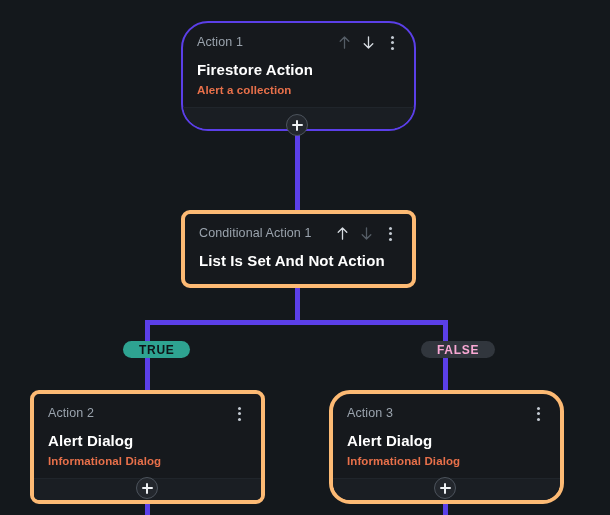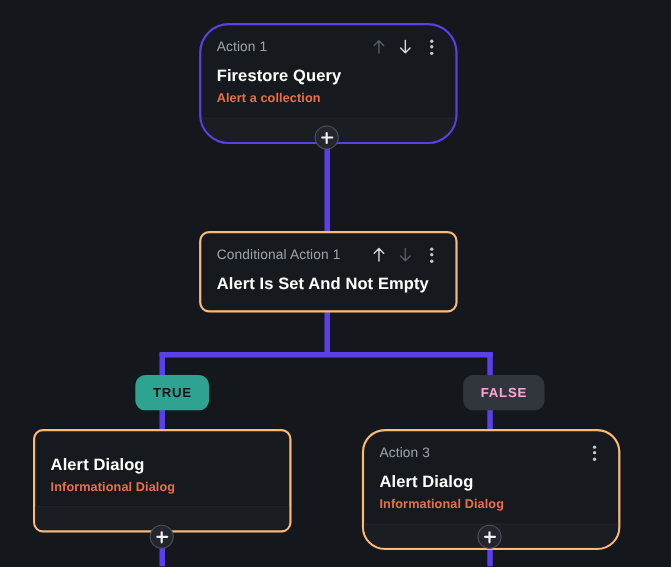--- a/index.html
+++ b/index.html
@@ -30,21 +30,21 @@
   .conn.h { height: 5px; }
   .conn.round-l { border-top-left-radius: 4px; border-bottom-left-radius: 4px; }
   .conn.round-r { border-top-right-radius: 4px; border-bottom-right-radius: 4px; }
 
   
   .card {
     position: absolute;
     background: #16191d;
     border-radius: 9px;
     z-index: 3;
-    border: 2px solid #fdba74;
+    border: 4px solid #fdba74;
     overflow: hidden;
   }
   .card.selected {
     border: 2px solid #5b3fe8;
     background: #16191d;
   }
 
   .card-body {
     padding: 12px 14px 10px 14px;
     position: relative;
@@ -140,21 +140,21 @@
     position: absolute;
     background: #eef1f4;
     border-radius: 1px;
   }
   .plus::before { width: 11px; height: 2.2px; }
   .plus::after  { width: 2.2px; height: 11px; }
 
   
   .badge {
     position: absolute;
-    height: 32px;
+    height: 17px;
     padding: 0 16px;
     border-radius: 9px;
     display: flex;
     align-items: center;
     justify-content: flex-start;
     font-size: 12px;
     font-weight: bold;
     letter-spacing: .7px;
     z-index: 5;
   }
@@ -203,21 +203,21 @@
           </span>
           <span class="icon-btn">
             <span class="kebab">
                 <i></i>
                 <i></i>
                 <i></i>
               </span>
           </span>
         </span>
       </div>
-      <div class="card-title">Firestore Query</div>
+      <div class="card-title">Firestore Action</div>
       <div class="card-sub">Alert a collection</div>
     </div>
     <div class="card-footer"></div>
   </div>
 
   <div class="plus" style="left:286px; top:114px;"></div>
 
   <div class="card" style="left:181px; top:210px; width:235px;">
     <div class="card-body" style="padding-bottom:14px;">
       <div class="card-head">
@@ -235,57 +235,69 @@
           </span>
           <span class="icon-btn">
             <span class="kebab">
                 <i></i>
                 <i></i>
                 <i></i>
               </span>
           </span>
         </span>
       </div>
-      <div class="card-title">Alert Is Set And Not Empty</div>
+      <div class="card-title">List Is Set And Not Action</div>
     </div>
   </div>
 
   <div class="badge badge-true" style="left:123px; top:341px;">
     <span>TRUE</span>
   </div>
 
   <div class="badge badge-false" style="left:421px; top:341px;">
     <span>FALSE</span>
   </div>
 
   <div class="card" style="left:30px; top:390px; width:235px;">
     <div class="card-body">
-      <div class="card-title">Alert Dialog</div>
-      <div class="card-sub">Informational Dialog</div>
-    </div>
-    <div class="card-footer"></div>
-  </div>
-
-  <div class="plus" style="left:136px; top:477px;"></div>
-
-  <div class="card" style="left:329px; top:390px; width:235px;border-radius:21px;">
-    <div class="card-body">
       <div class="card-head">
-        <span class="card-index">Action 3</span>
+        <span class="card-index">Action 2</span>
         <span class="icons">
           <span class="icon-btn">
             <span class="kebab">
                 <i></i>
                 <i></i>
                 <i></i>
               </span>
           </span>
         </span>
       </div>
       <div class="card-title">Alert Dialog</div>
       <div class="card-sub">Informational Dialog</div>
     </div>
     <div class="card-footer"></div>
   </div>
 
+  <div class="plus" style="left:136px; top:477px;"></div>
+
+  <div class="card" style="left:329px; top:390px; width:235px;border-radius:21px;">
+    <div class="card-body">
+      <div class="card-head">
+        <span class="card-index">Action 3</span>
+        <span class="icons">
+          <span class="icon-btn">
+            <span class="kebab">
+                <i></i>
+                <i></i>
+                <i></i>
+              </span>
+          </span>
+        </span>
+      </div>
+      <div class="card-title">Alert Dialog</div>
+      <div class="card-sub">Informational Dialog</div>
+    </div>
+    <div class="card-footer"></div>
+  </div>
+
   <div class="plus" style="left:434px; top:477px;"></div>
 
 </div>
 
 </body></html>

